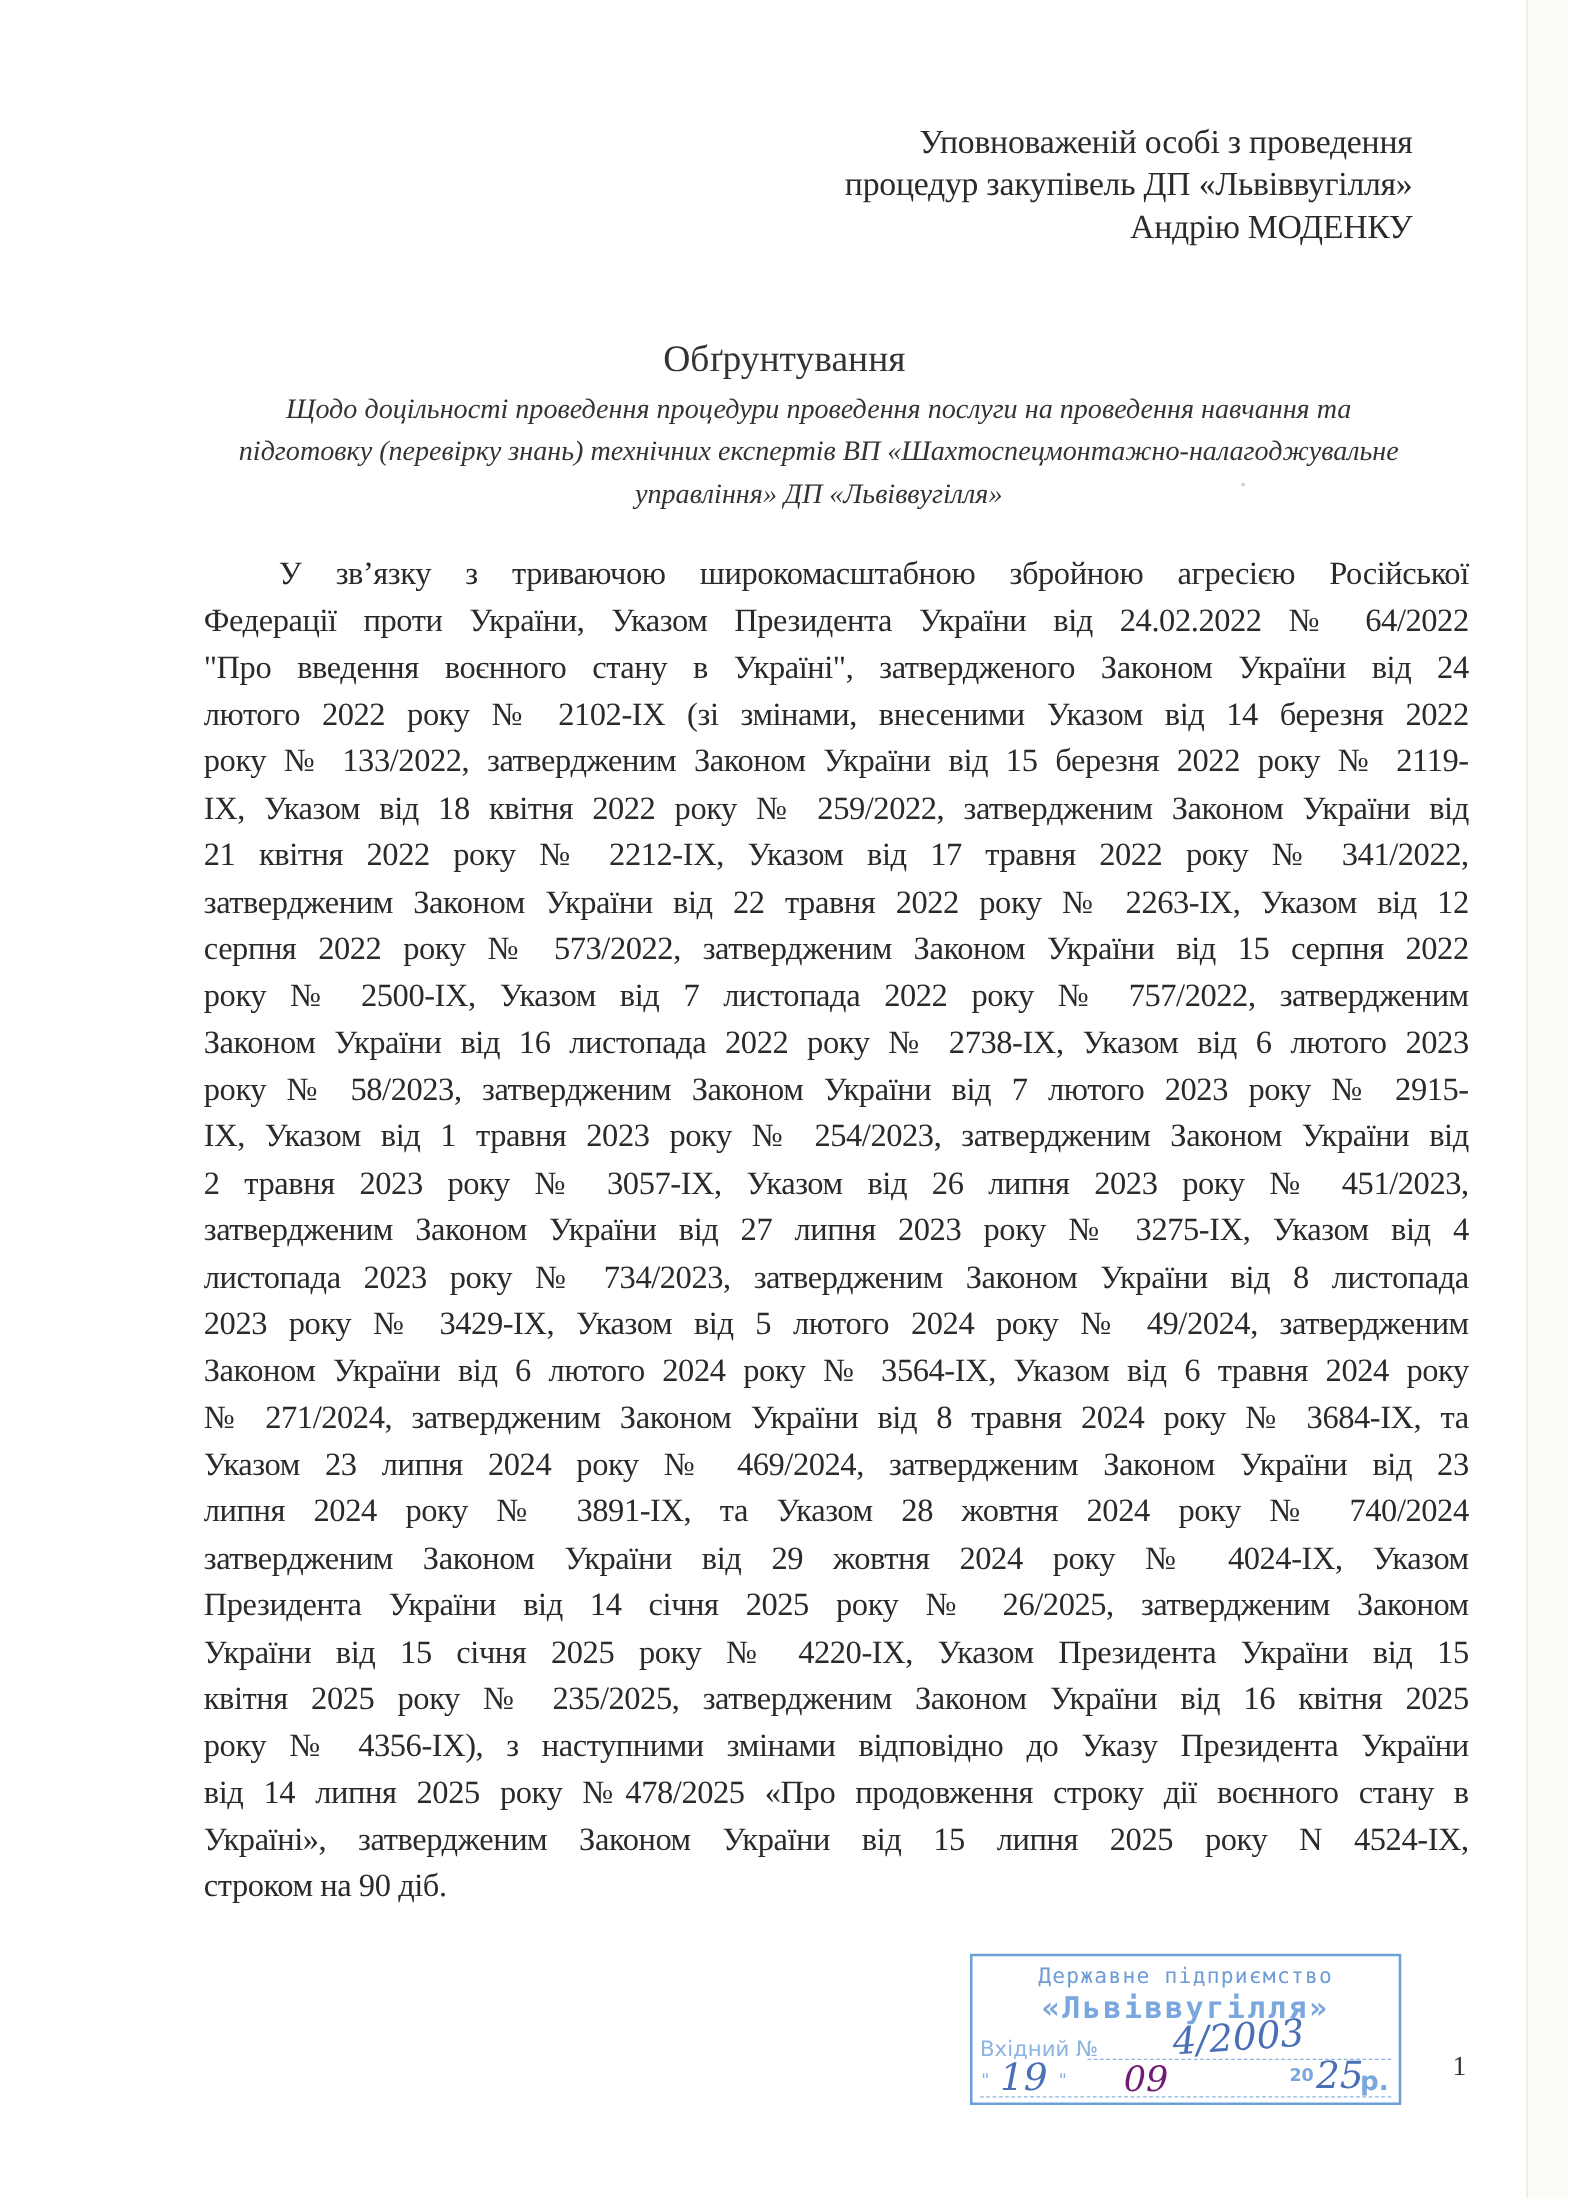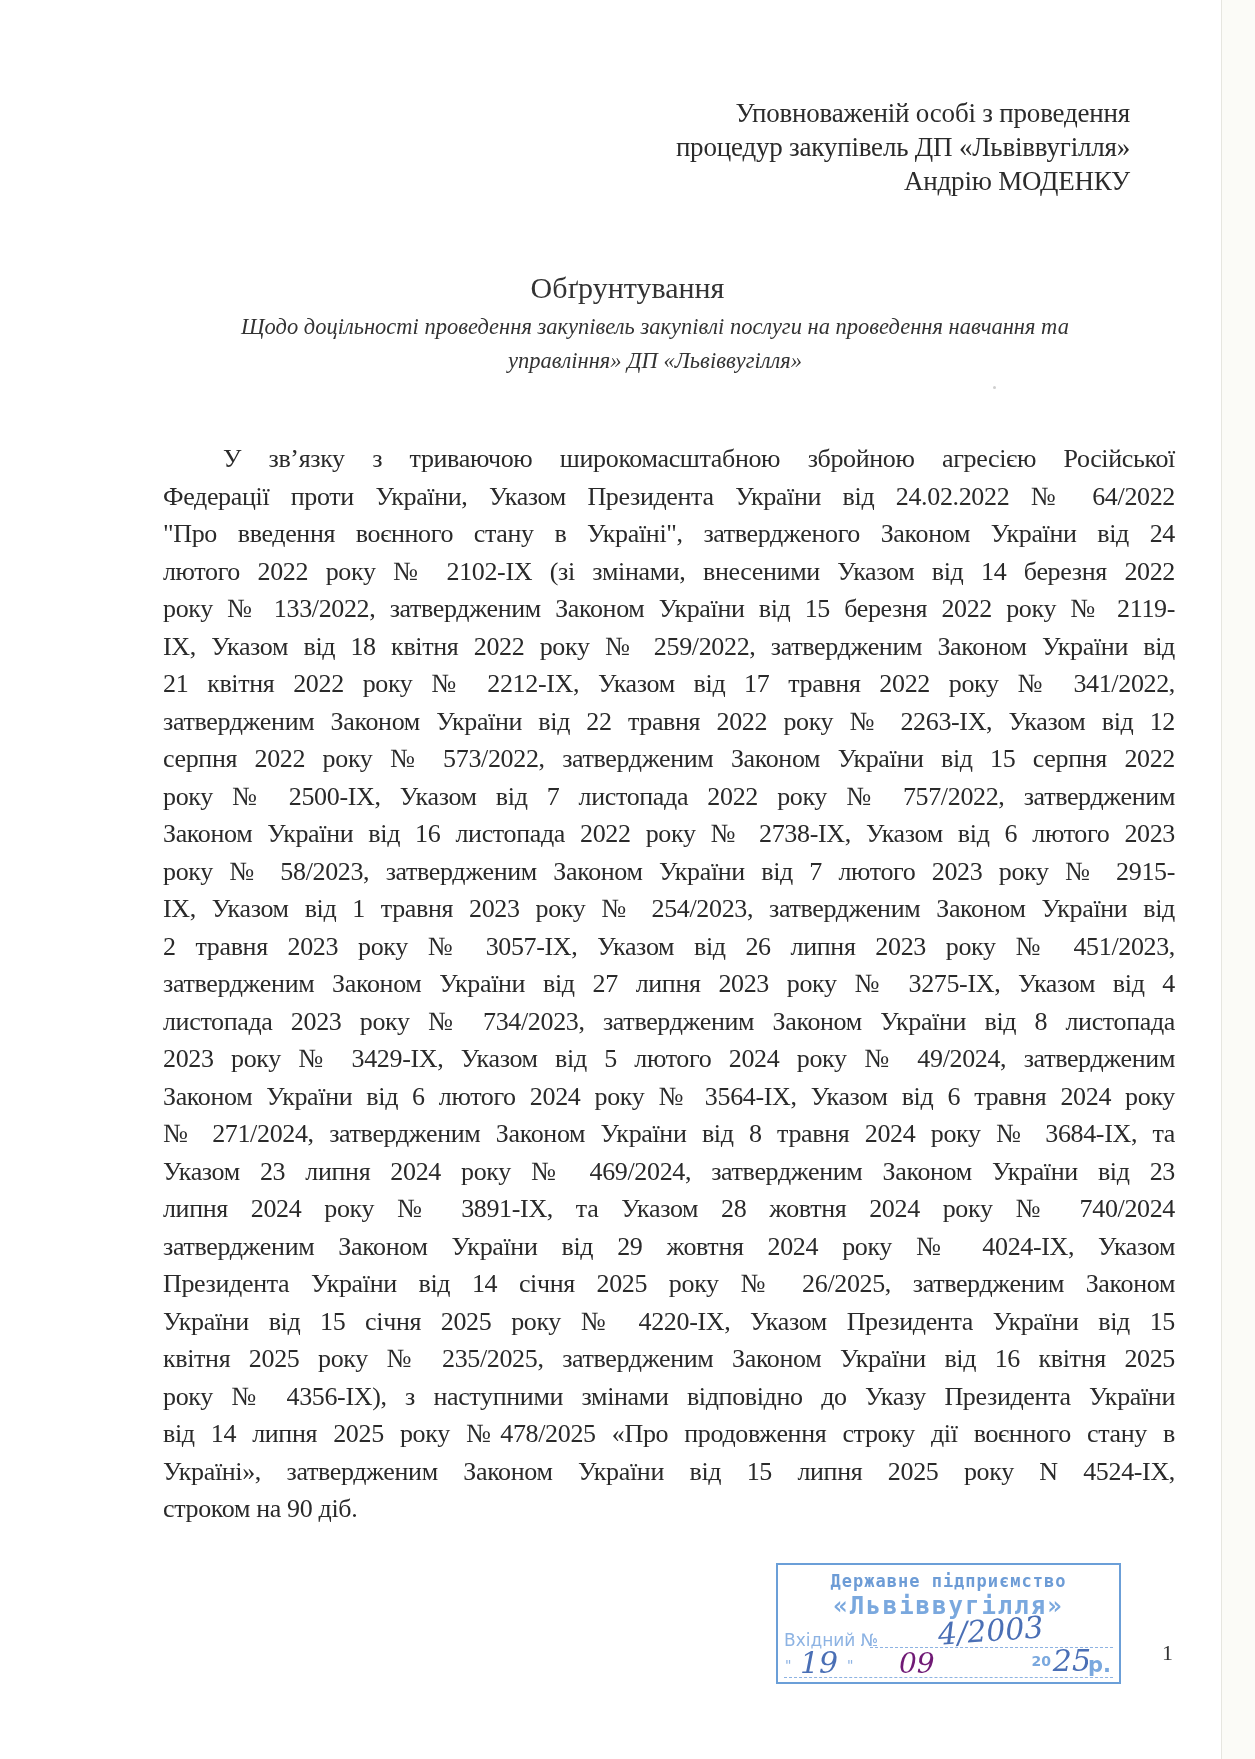--- a/index.html
+++ b/index.html
@@ -93,21 +93,21 @@
     box-sizing: border-box;
     color: #5a8fd0;
     font-family: "DejaVu Sans Mono", monospace;
   }
   .stamp .org {
     position: absolute;
     left: 0; width: 100%;
     top: 6px;
     text-align: center;
     font-size: 17px;
-    font-weight: bold;
+    font-weight: normal;
     letter-spacing: 1px;
     color: #6d9cd6;
   }
   .stamp .name {
     position: absolute;
     left: 0; width: 100%;
     top: 27px;
     text-align: center;
     font-size: 24px;
     font-weight: bold;
@@ -216,21 +216,22 @@
 
   <div class="addressee">
     <div>Уповноваженій особі з проведення</div>
     <div>процедур закупівель ДП «Львіввугілля»</div>
     <div>Андрію МОДЕНКУ</div>
   </div>
 
   <div class="title">Обґрунтування</div>
 
   <div class="subtitle">
-    <div>Щодо доцільності проведення закупівель закупівлі послуги на проведення навчання та</div>
+    <div>Щодо доцільності проведення процедури проведення послуги на проведення навчання та</div>
+    <div>підготовку (перевірку знань) технічних експертів ВП «Шахтоспецмонтажно-налагоджувальне</div>
     <div>управління»  ДП «Львіввугілля»</div>
   </div>
 
   <div class="body-text" id="body-text">
       <span class="line indent">У зв’язку з триваючою широкомасштабною збройною агресією Російської</span>
       <span class="line">Федерації проти України, Указом Президента України від 24.02.2022 № 64/2022</span>
       <span class="line">"Про введення воєнного стану в Україні", затвердженого Законом України від 24</span>
       <span class="line">лютого 2022 року № 2102-IX (зі змінами, внесеними Указом від 14 березня 2022</span>
       <span class="line">року № 133/2022, затвердженим Законом України від 15 березня 2022 року № 2119-</span>
       <span class="line">IX, Указом від 18 квітня 2022 року № 259/2022, затвердженим Законом України від</span>

